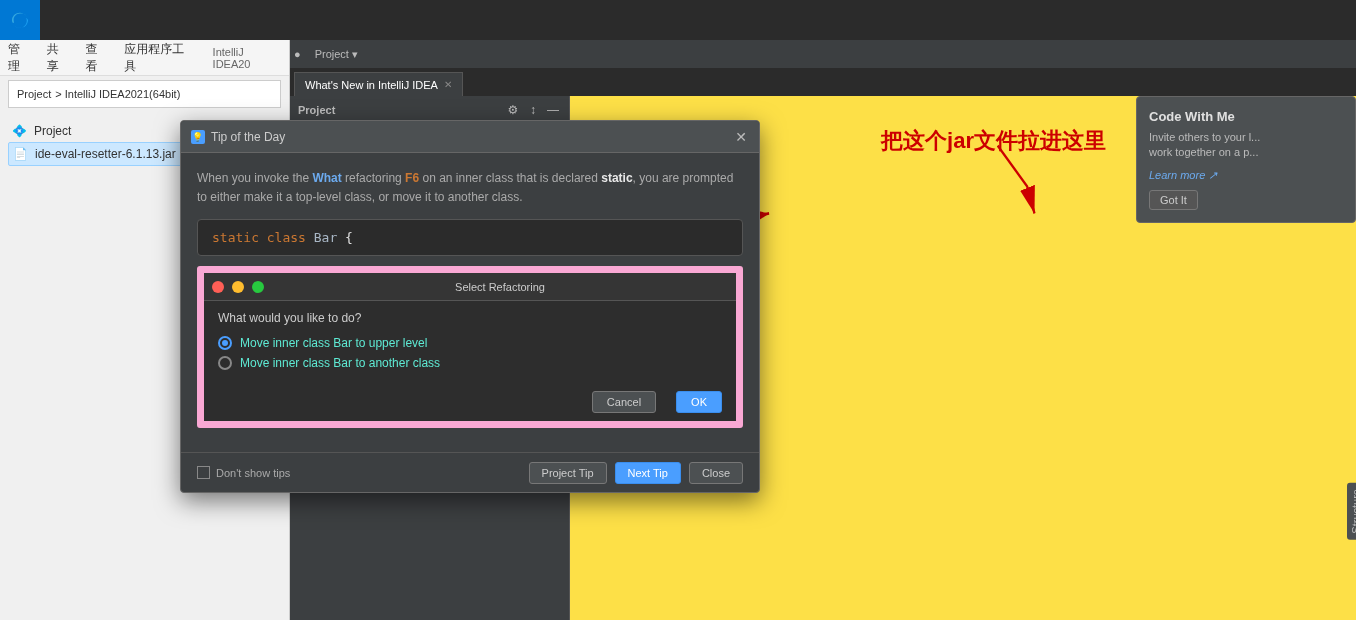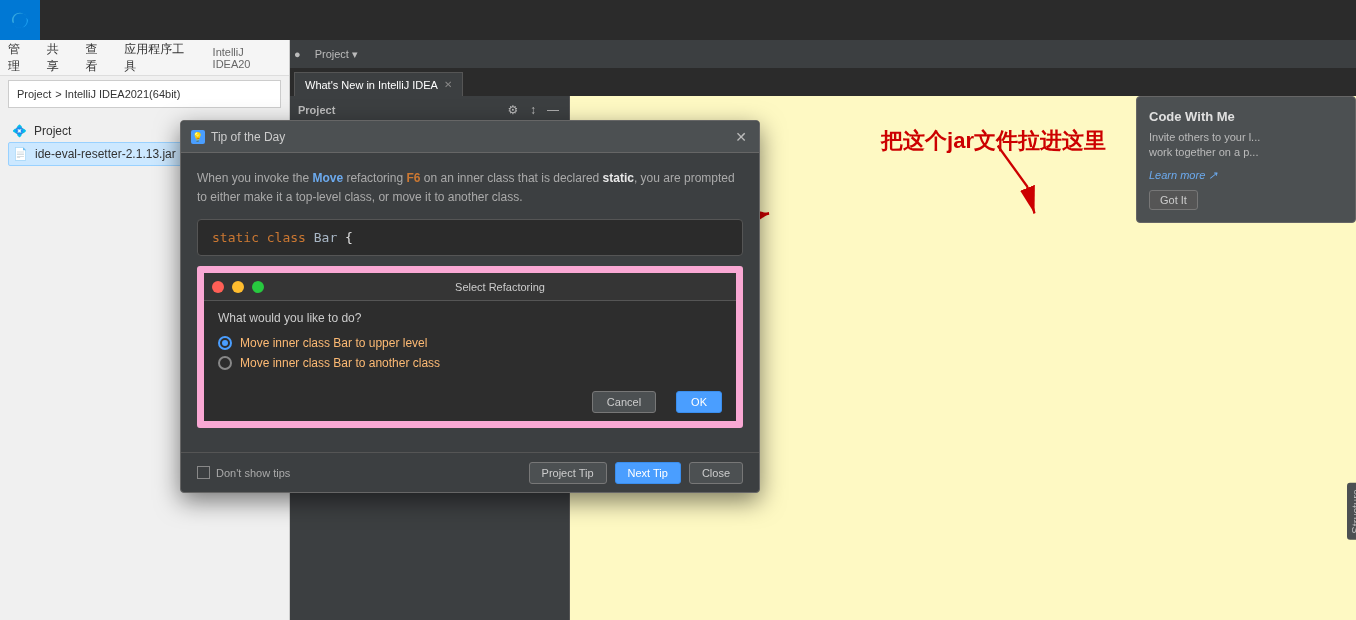--- a/index.html
+++ b/index.html
@@ -243,21 +243,21 @@
       margin-right: 4px;
       font-size: 10px;
       display: inline-flex;
       align-items: center;
       justify-content: center;
     }
 
     
     .editor-area {
       flex: 1;
-      background: #fef9c3;
+      background: #fde047;
       position: relative;
     }
 
     
     .code-with-me-popup {
       position: absolute;
       top: 0;
       right: 0;
       width: 220px;
       background: #4c5052;
@@ -440,21 +440,21 @@
       color: #ccc;
       margin-bottom: 8px;
     }
 
     .radio-option {
       display: flex;
       align-items: flex-start;
       gap: 8px;
       padding: 3px 0;
       font-size: 12px;
-      color: #fdba74;
+      color: #5eead4;
     }
 
     .radio-btn {
       width: 14px;
       height: 14px;
       border-radius: 50%;
       border: 2px solid #888;
       display: flex;
       align-items: center;
       justify-content: center;
@@ -612,21 +612,21 @@
 
   <div class="fe-content">
 
     <div class="fe-item">
       <div class="fe-item-icon">💠</div>
       <span>Project</span>
     </div>
 
     <div class="fe-item selected">
       <div class="fe-item-icon">📄</div>
-      <span>ide-eval-resetter-2.1.13.jar</span>
+      <span>ide-eval-resetter-6.1.13.jar</span>
     </div>
   </div>
 </div>
 
 <div class="intellij-panel">
 
   <div class="ij-menubar">
     <span style="font-size:11px;color:#bbb;margin-right:4px;">●</span>
     <span class="ij-menu-item">Project ▾</span>
   </div>
@@ -732,21 +732,21 @@
   <div class="tip-header">
     <div class="tip-title">
       <div class="tip-title-icon">💡</div>
       <span>Tip of the Day</span>
     </div>
     <span class="tip-close">✕</span>
   </div>
 
   <div class="tip-body">
     <p class="tip-text">
-      When you invoke the <span class="tip-keyword">Move</span>
+      When you invoke the <span class="tip-keyword">What</span>
       refactoring <span class="tip-keyword-orange">F6</span>
       on an inner class that is declared <span class="tip-keyword-static">static</span>,
       you are prompted to either make it a top-level class, or move it to another class.
     </p>
 
     <div class="code-block">
       <span class="code-keyword">static </span>
       <span class="code-keyword">class </span>
       <span class="code-class-name">Bar </span>
       <span class="code-brace">{</span>

